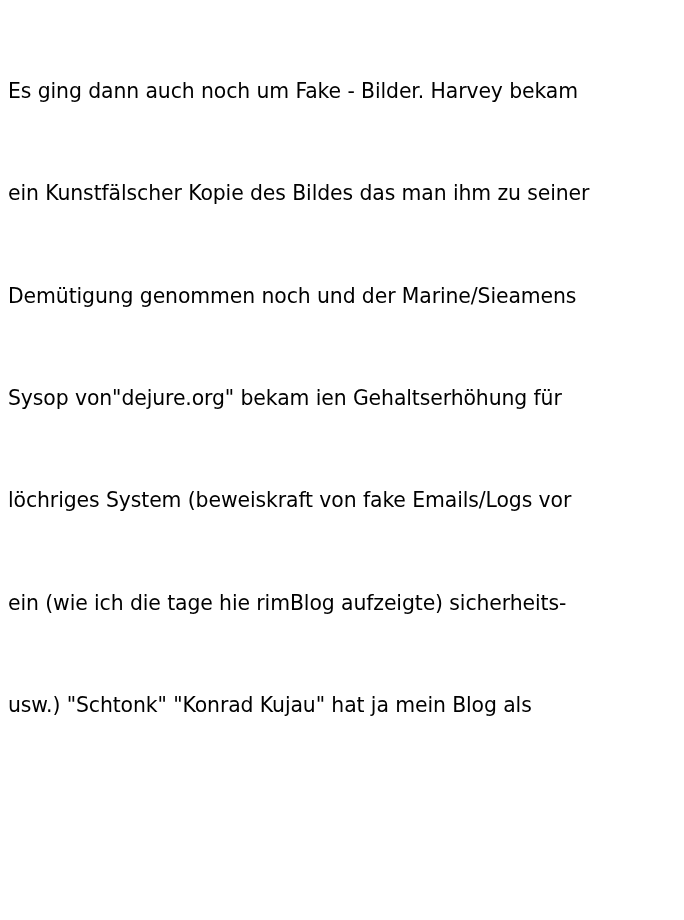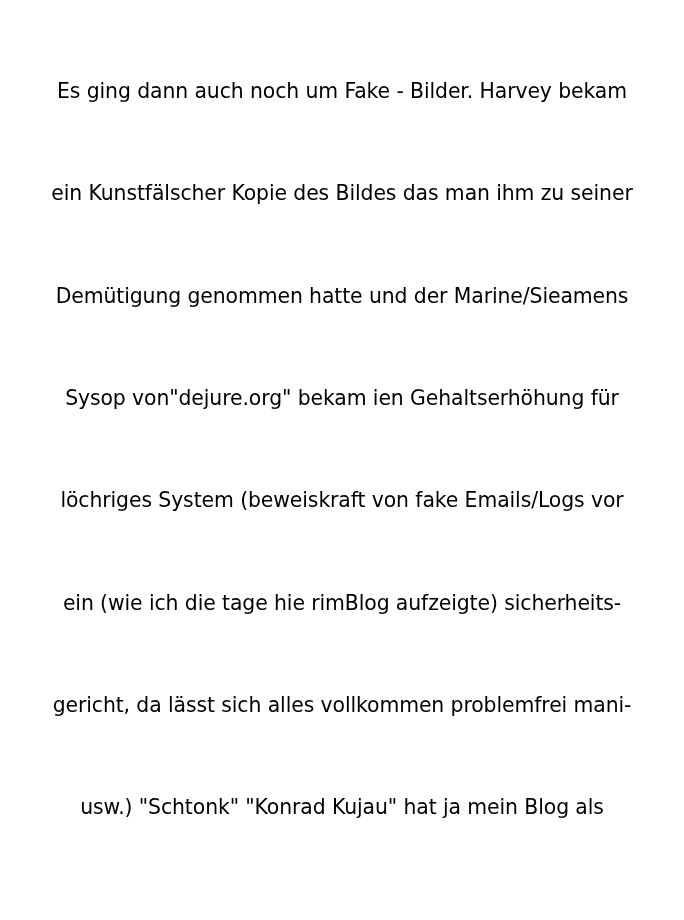--- a/index.html
+++ b/index.html
@@ -26,35 +26,33 @@
     font-family: "DejaVu Sans", sans-serif;
     font-size: 20.4px;
     line-height: 34.1px;
     letter-spacing: -0.1px;
     white-space: pre-wrap;
     word-break: normal;
   }
   .line {
     display: block;
     white-space: pre;
-    text-align: center;
   }
 </style>
 </head>
 <body>
 
 <div id="document-body">
   <p class="para">
     <span class="line">Es ging dann auch noch um Fake - Bilder. Harvey bekam</span>
     <span class="line">ein Kunstfälscher Kopie des Bildes das man ihm zu seiner</span>
-    <span class="line">Demütigung genommen hatte und der Marine/Sieamens</span>
+    <span class="line">Demütigung genommen noch und der Marine/Sieamens</span>
     <span class="line">Sysop von"dejure.org" bekam ien Gehaltserhöhung für</span>
     <span class="line">löchriges System (beweiskraft von fake Emails/Logs vor</span>
     <span class="line">ein (wie ich die tage hie rimBlog aufzeigte) sicherheits-</span>
-    <span class="line">gericht, da lässt sich alles vollkommen problemfrei mani-</span>
     <span class="line">usw.) "Schtonk" "Konrad Kujau" hat ja mein Blog als</span>
     
     
     
     
     
     
     
     
     

